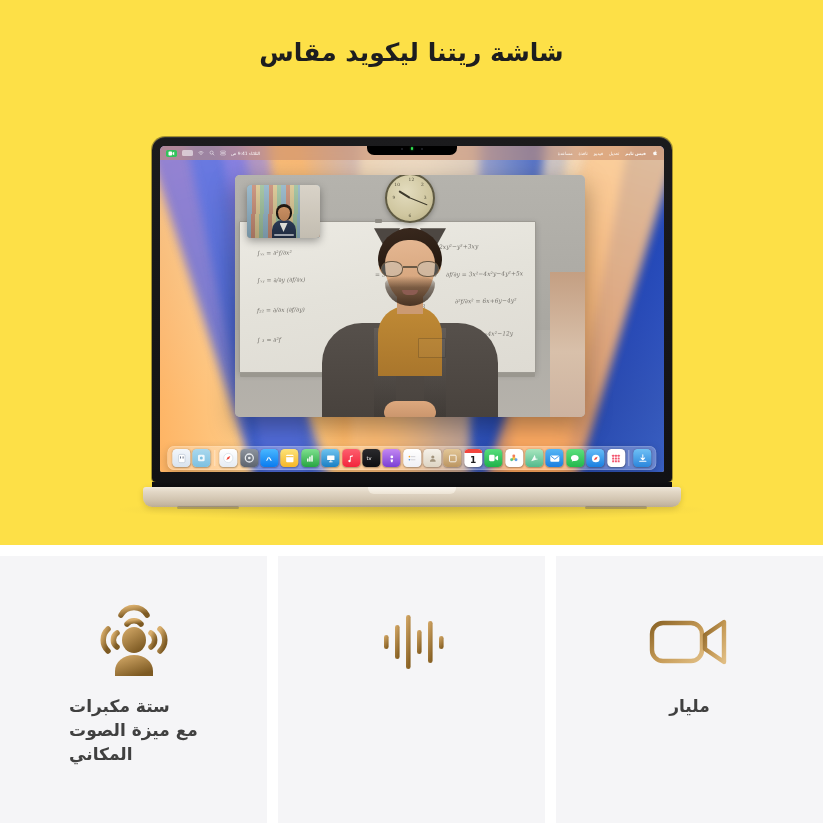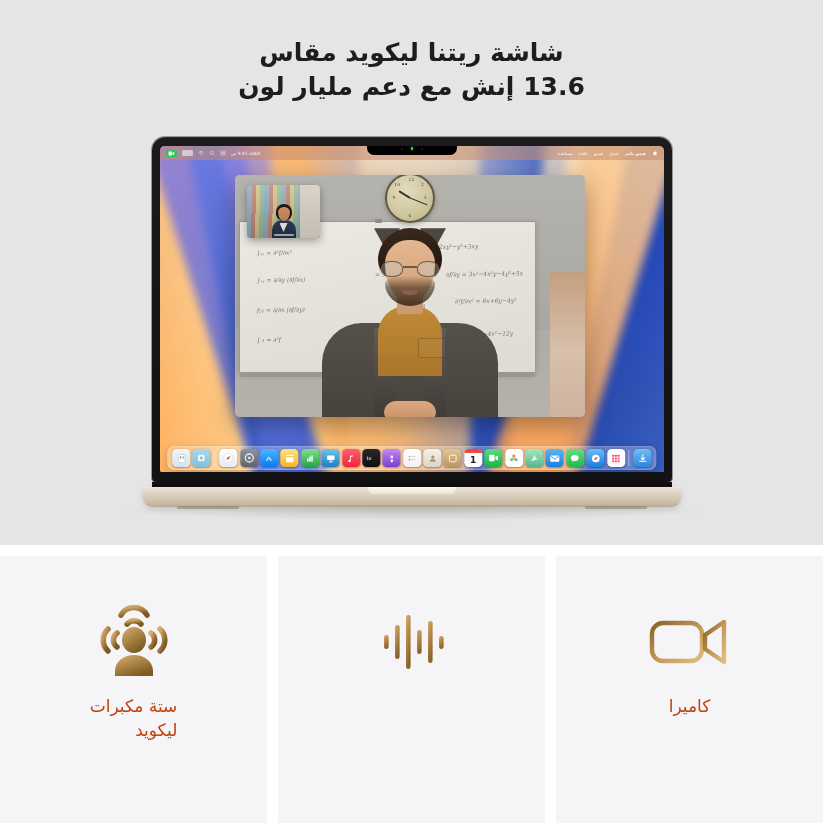--- a/index.html
+++ b/index.html
@@ -18,21 +18,21 @@
     height: 823px;
     background: #ffffff;
   }
 
   
   .hero {
     position: absolute;
     left: 0; top: 0;
     width: 823px;
     height: 545px;
-    background: #e5e5e5;
+    background: #fde047;
   }
 
   .headline {
     position: absolute;
     left: 0; top: 36px;
     width: 823px;
     text-align: center;
     direction: rtl;
     font-size: 25px;
     line-height: 34px;
@@ -408,41 +408,40 @@
     align-items: center;
     padding-top: 44px;
   }
   .card-icon {
     height: 82px;
     display: flex; align-items: center; justify-content: center;
   }
   .card-label {
     margin-top: 12px;
     direction: rtl;
-    text-align: right;
+    text-align: left;
     font-size: 17px;
     line-height: 24px;
-    font-weight: 400;
-    color: #c2410c;
+    font-weight: 700;
+    color: #404040;
     letter-spacing: -0.1px;
     padding: 0 18px;
   }
   .card-label .ln { display: block; }
   .card-label .ln.ltr { direction: ltr; }
 </style>
 </head>
 <body>
 
 <div id="page">
 
   <div class="hero">
 
     <div class="headline">
       <span class="ln">شاشة ريتنا ليكويد مقاس</span>
-      <span class="ln">13.6 إنش مع دعم مليار لون</span>
     </div>
 
     <div class="laptop">
 
       <div class="lid">
         <div class="screen">
 
           <div class="wallpaper">
             <div class="ray b1"></div>
               <div class="ray b2"></div>
@@ -745,21 +744,22 @@
           <ellipse cx="40" cy="37" rx="12" ry="13" fill="url(#g1)"></ellipse>
           <path d="M40 52c-11 0-19 7-19 16v5h38v-5c0-9-8-16-19-16z" fill="url(#g1)"></path>
           <path d="M14 26a15 15 0 0 0 0 22" stroke="url(#g1)" stroke-width="5.5" fill="none" stroke-linecap="round"></path>
           <path d="M23 30a8.5 8.5 0 0 0 0 14" stroke="url(#g1)" stroke-width="5.5" fill="none" stroke-linecap="round"></path>
           <path d="M66 26a15 15 0 0 1 0 22" stroke="url(#g1)" stroke-width="5.5" fill="none" stroke-linecap="round"></path>
           <path d="M57 30a8.5 8.5 0 0 1 0 14" stroke="url(#g1)" stroke-width="5.5" fill="none" stroke-linecap="round"></path>
         </svg>
       </div>
       <div class="card-label">
         <span class="ln">ستة مكبرات</span>
-        <span class="ln">ليكويد</span>
+        <span class="ln">مع ميزة الصوت</span>
+        <span class="ln">المكاني</span>
       </div>
     </div>
 
     <div class="card">
       <div class="card-icon">
         <svg width="72" height="72" viewBox="0 0 72 72">
           <defs>
             <linearGradient id="g2" x1="0" y1="0" x2="0.4" y2="1">
               <stop offset="0" stop-color="#d7ab6a"></stop>
                 <stop offset="1" stop-color="#8a6326"></stop>
@@ -785,18 +785,18 @@
               <stop offset="0" stop-color="#8a6326"></stop>
                 <stop offset="0.55" stop-color="#c59a56"></stop>
                 <stop offset="1" stop-color="#e0bd83"></stop>
             </linearGradient>
           </defs>
           <rect x="4" y="12" width="50" height="38" rx="11" fill="none" stroke="url(#g3)" stroke-width="4.4"></rect>
           <path d="M57 24 76 11v40L57 38z" fill="none" stroke="url(#g3)" stroke-width="4.4" stroke-linejoin="round"></path>
         </svg>
       </div>
       <div class="card-label">
-        <span class="ln">كاميرا</span>
+        <span class="ln">مليار</span>
       </div>
     </div>
 
   </div>
 </div>
 
 </body></html>

